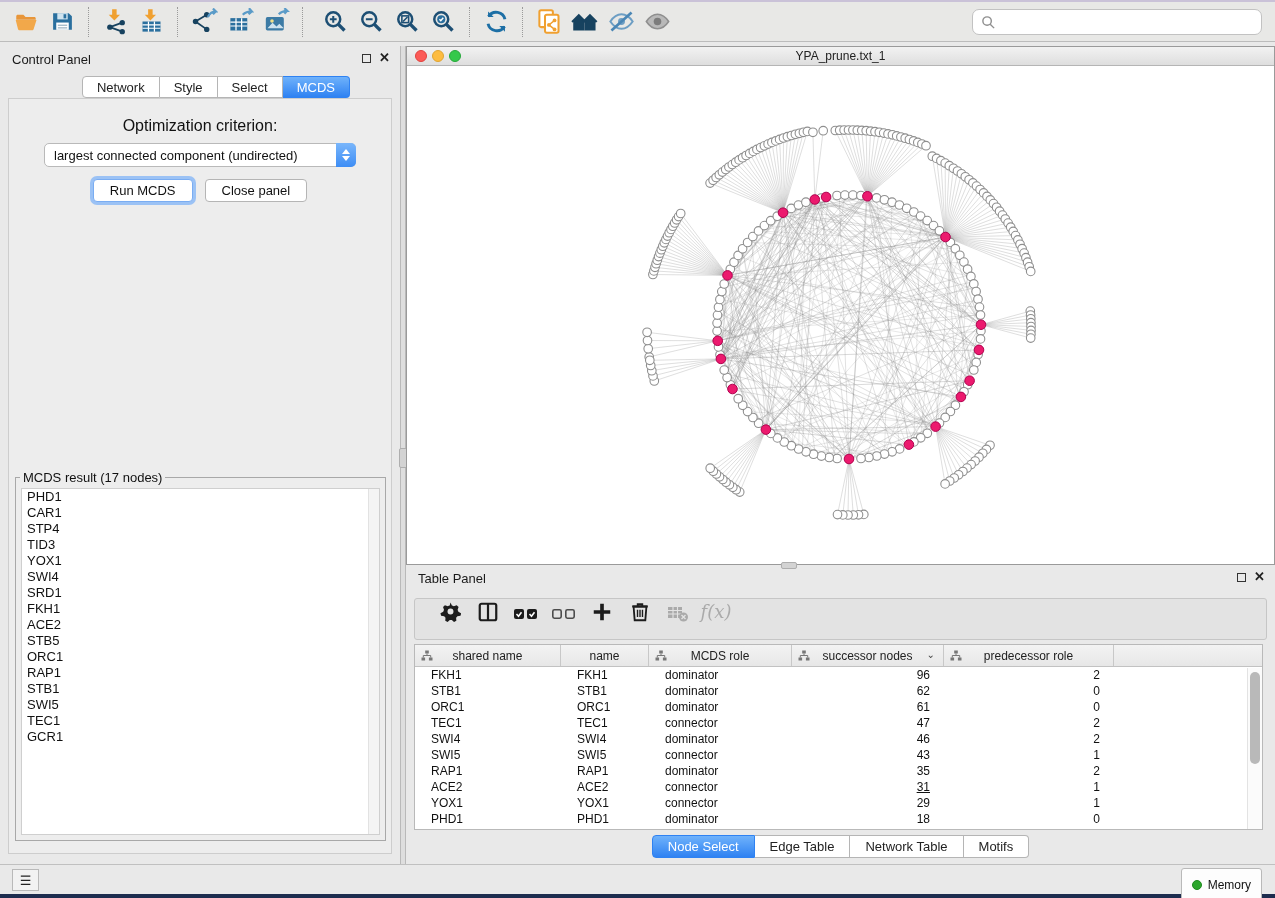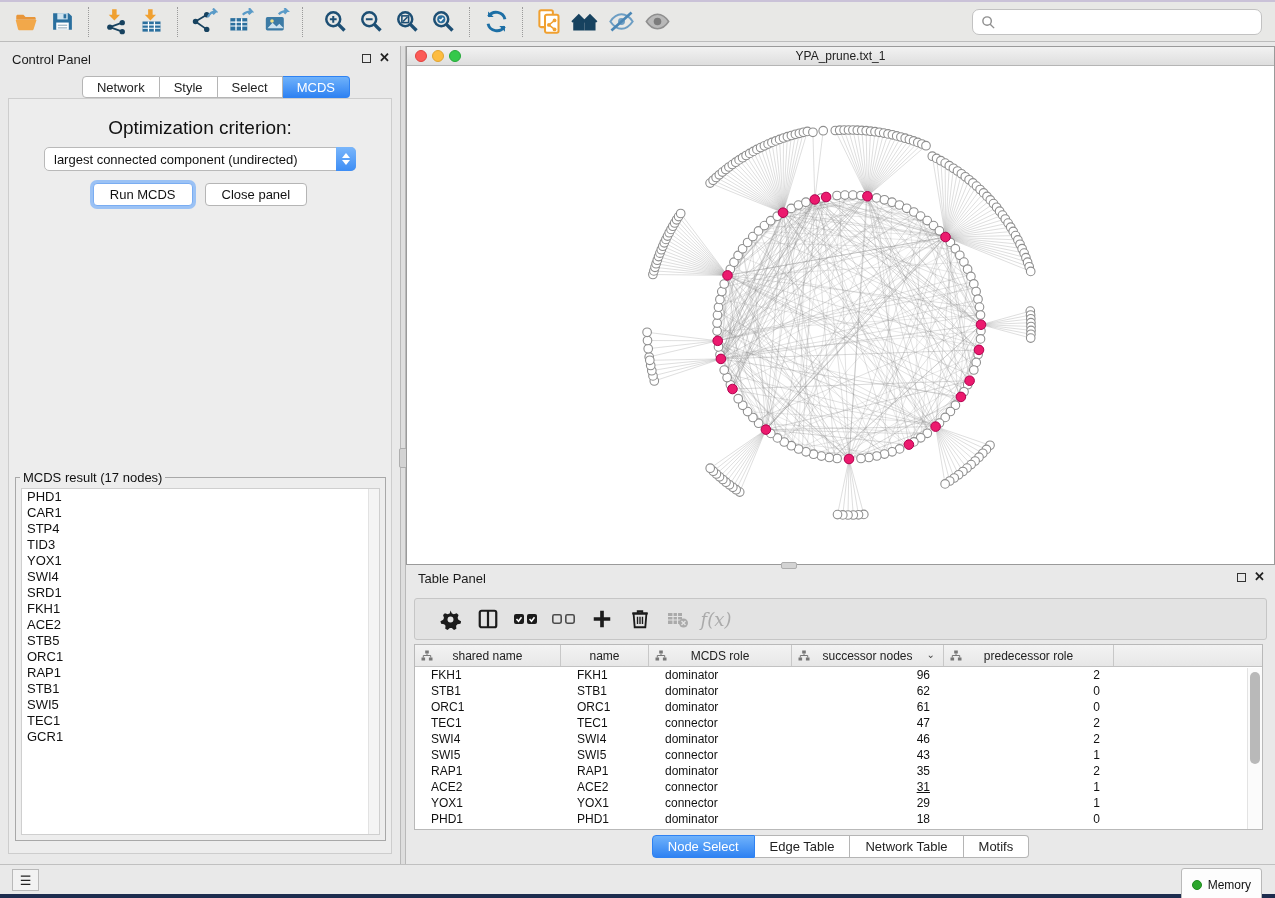--- a/index.html
+++ b/index.html
@@ -21,21 +21,21 @@
   .panel-title { position:absolute; left:12px; top:6px; font-size:13px; color:#1a1a1a; }
   .panel-btns { position:absolute; right:10px; top:7px; display:flex; gap:8px; align-items:center; }
   .float-box { width:9px; height:9px; border:1.5px solid #333; background:transparent; }
   .close-x { font-size:13px; font-weight:bold; color:#222; line-height:10px; }
   #cp-tabs { position:absolute; left:16px; top:30px; width:100%; display:flex; justify-content:center; z-index:2; }
   .seg-tab { height:22px; padding:0 14px; background:#fff; border:1px solid #b5b5b5; border-left:none; font-size:13px; color:#222; display:flex; align-items:center; cursor:default; }
   .seg-tab:first-child { border-left:1px solid #b5b5b5; border-radius:4px 0 0 4px; }
   .seg-tab:last-child { border-radius:0 4px 4px 0; }
   .seg-tab.selected { background:linear-gradient(#6fb2fb,#2f82f2); border-color:#2f82f2; color:#fff; }
   #cp-content { position:absolute; left:8px; top:52px; right:8px; bottom:10px; background:#ededed; border:1px solid #cdcdcd; }
-  #opt-label { margin-top:18px; text-align:center; font-size:19px; color:#111; }
+  #opt-label { margin-top:18px; text-align:center; font-size:16px; color:#111; }
   #dropdown { position:relative; margin:8px auto 0 auto; width:312px; height:24px; background:#fff; border:1px solid #b9b9b9; border-radius:5px; display:flex; align-items:center;justify-content:center; }
   #dropdown .dd-text { flex:1; font-size:13px; color:#111; padding-left:9px; white-space:nowrap; }
   #dropdown .dd-stepper { width:20px; height:24px; margin-right:-1px; border-radius:0 5px 5px 0; background:linear-gradient(#79b6fb,#3d8df5); display:flex; flex-direction:column; align-items:center; justify-content:center; gap:2px; }
   .arr-up { width:0; height:0; border-left:4px solid transparent; border-right:4px solid transparent; border-bottom:5px solid #fff; }
   .arr-dn { width:0; height:0; border-left:4px solid transparent; border-right:4px solid transparent; border-top:5px solid #fff; }
   #btn-row { margin-top:12px; display:flex; justify-content:center; gap:12px; }
   .mac-btn { height:23px; padding:0 16px; background:#fff; border:1px solid #b5b5b5; border-radius:4px; font-size:13px; color:#111; display:flex; align-items:center; cursor:default; }
   .mac-btn.default-focus { box-shadow:0 0 0 3px rgba(100,165,250,.6); border-color:#7aadf2; }
   #mcds-fieldset { position:absolute; left:6px; width:371px; top:371px; height:371px; border:1px solid #a8a8a8; background:transparent; }
   #mcds-fieldset legend { font-size:13px; color:#111; margin-left:4px; padding:0 3px; }
@@ -55,21 +55,21 @@
   .tl { width:12px; height:12px; border-radius:50%; }
   .tl.red { background:#fc5b57; border:1px solid #e2423e; }
   .tl.yellow { background:#fdbc40; border:1px solid #e0a532; }
   .tl.green { background:#34c84a; border:1px solid #26a83a; }
   #net-title { text-align:center; font-size:12px; color:#222; line-height:18px; }
   #net-canvas { position:absolute; left:0; top:19px; width:867px; height:498px; background:#fff; }
 
   
   #table-panel { position:absolute; left:406px; top:563px; width:869px; height:299px; background:#e9e9e9; }
   #tp-toolbar { position:absolute; left:8px; right:8px; top:33px; height:42px; background:#e3e3e3; border:1px solid #c6c6c6; border-radius:3px; display:flex; align-items:center; padding-left:16px; gap:0; }
-  .tpicon { width:38px; height:36px; display:flex; align-items:center; justify-content:center; }
+  .tpicon { width:38px; height:36px; display:flex; justify-content:center; }
   .fx-label { font-family:"DejaVu Serif", serif; font-style:italic; font-size:18px; color:#aaa; }
   #tp-table { position:absolute; left:8px; right:12px; top:79px; height:186px; background:#fff; border:1px solid #b9b9b9; overflow:hidden; }
   #tp-header { display:flex; height:22px; background:linear-gradient(#f3f3f3,#e7e7e7); border-bottom:1px solid #c2c2c2; }
   .th { display:flex; align-items:center; justify-content:center; position:relative; border-right:1px solid #c8c8c8; font-size:12px; color:#222; gap:5px; }
   .th .colicon { position:absolute; left:6px; top:5px; }
   .sort-arrow { font-size:10px; color:#444; position:absolute; right:8px; top:4px; }
   .tr { display:flex; height:16px; }
   .td { font-size:12px; color:#111; line-height:16px; white-space:nowrap; overflow:hidden; }
   .td.left { padding-left:16px; text-align:left; }
   .td.right { padding-right:14px; text-align:right; }

